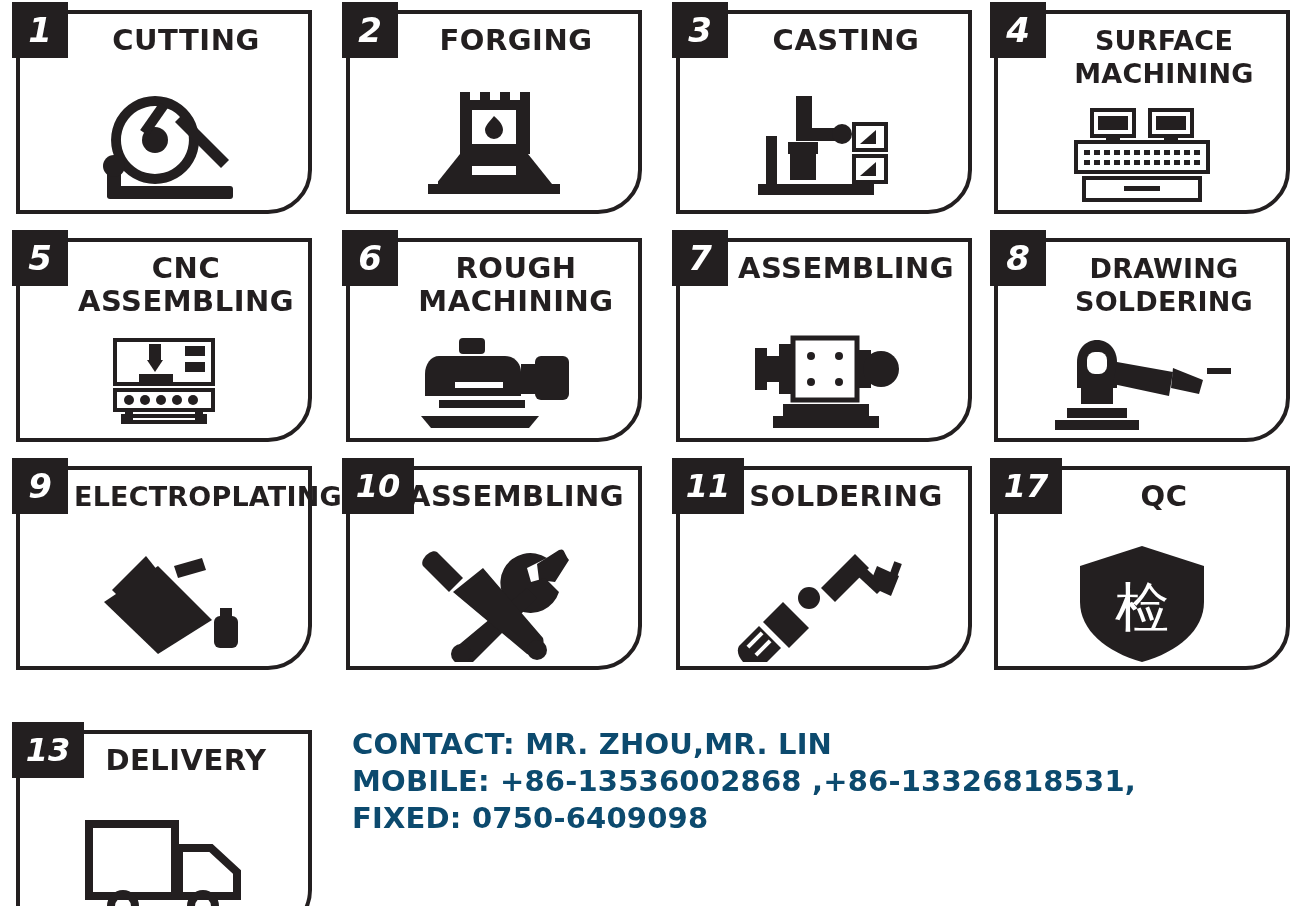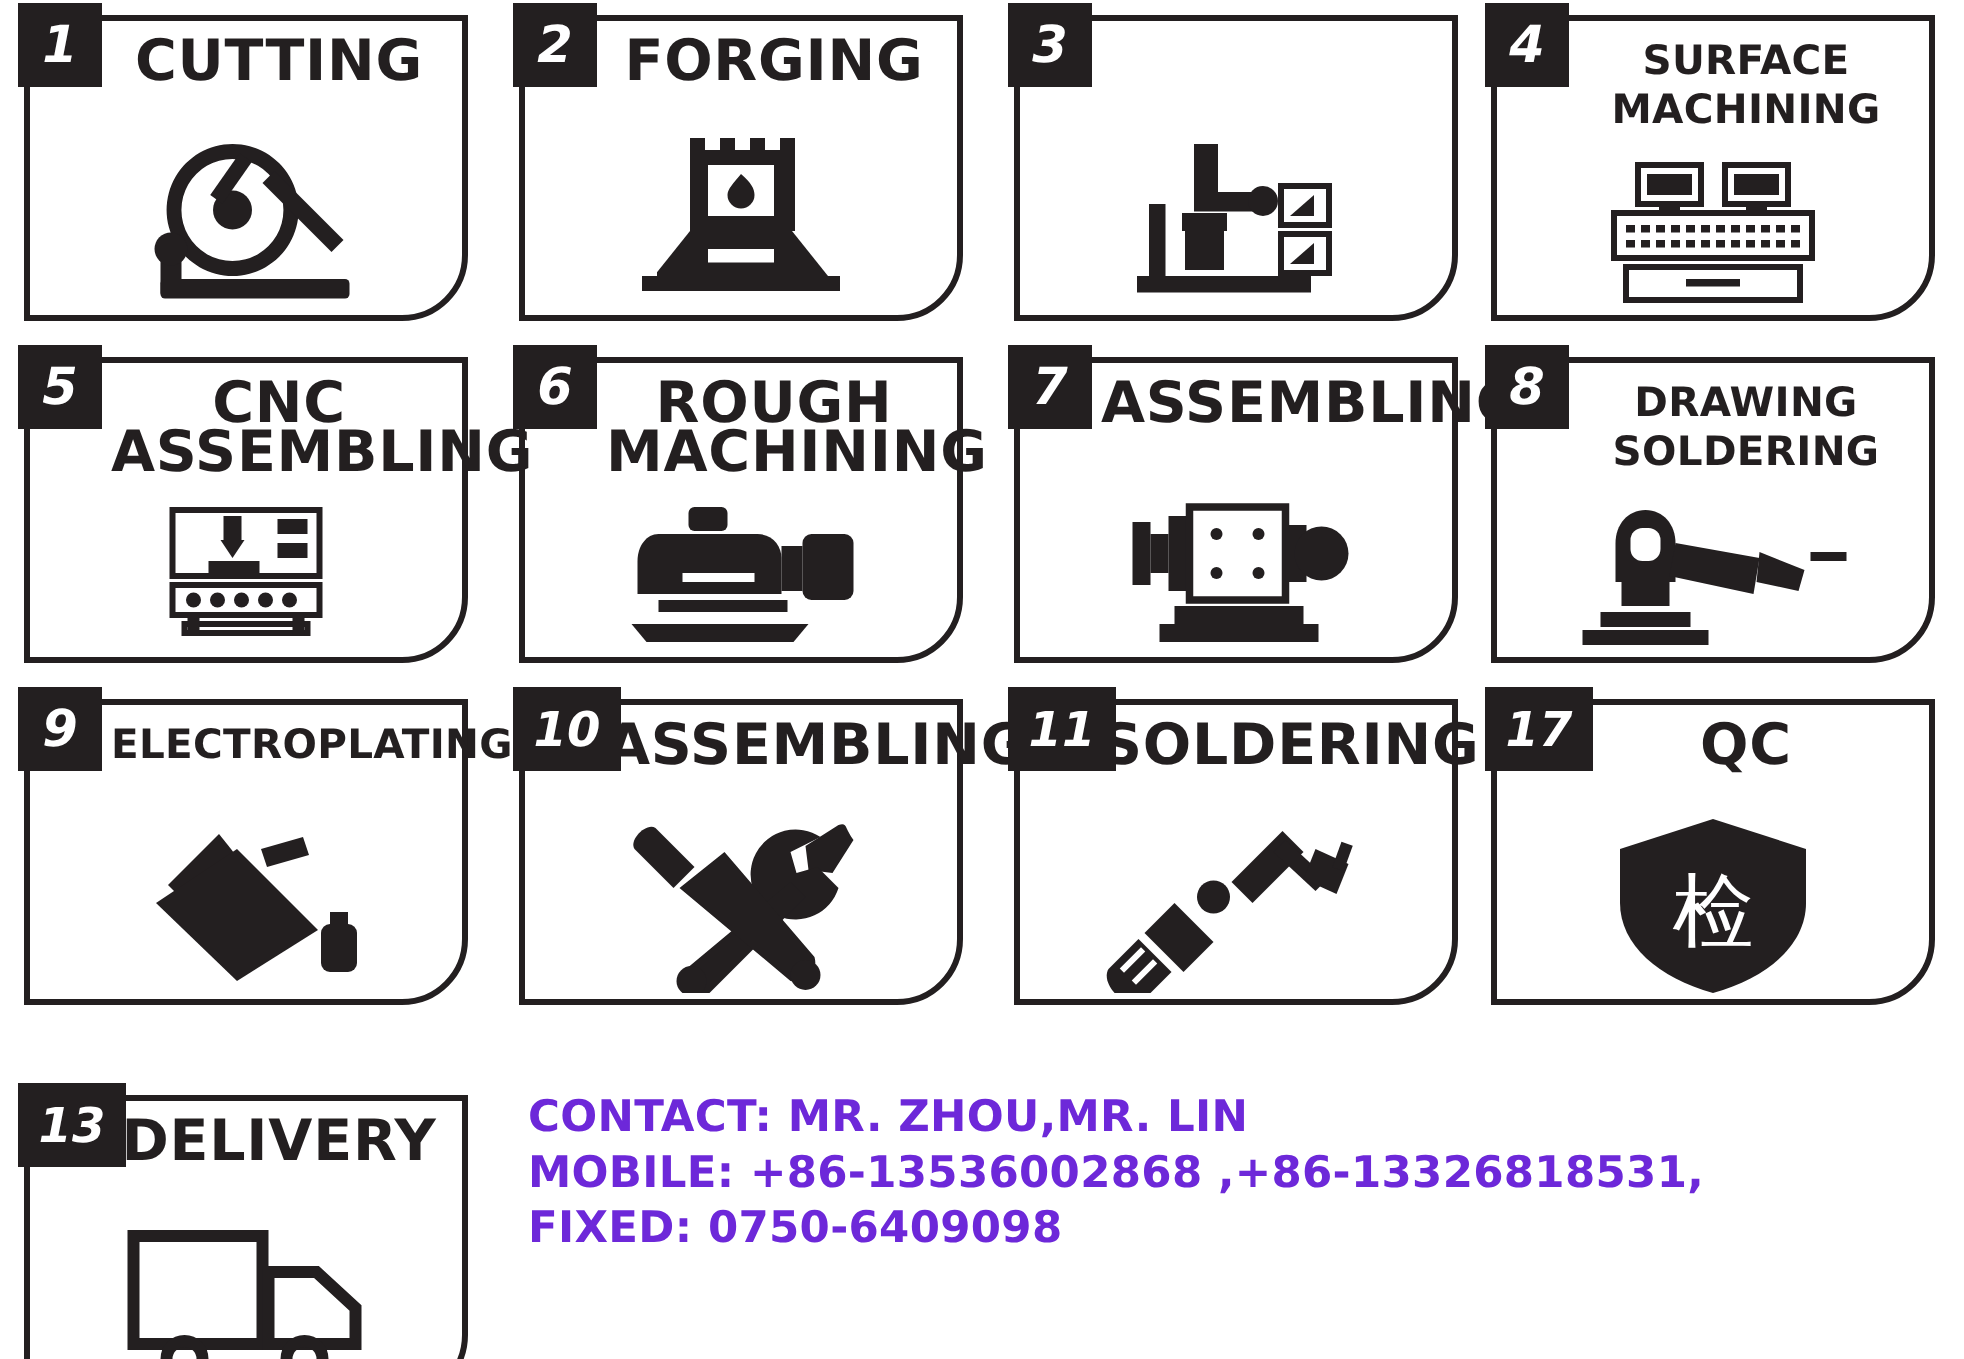--- a/index.html
+++ b/index.html
@@ -48,21 +48,21 @@
     width: 72px;
     font-size: 32px;
   }
   .title {
     position: absolute;
     left: 0;
     right: 0;
     top: 10px;
     text-align: center;
     font-weight: 700;
-    font-size: 38px;
+    font-size: 29px;
     line-height: 33px;
     letter-spacing: 0.5px;
     padding: 0 10px;
     box-sizing: border-box;
     z-index: 2;
     white-space: pre-line;
   }
   .title.shift-right {
     padding-left: 54px;
   }
@@ -97,21 +97,21 @@
   .c4 { left: 994px; }
 
   #contact {
     position: absolute;
     left: 352px;
     top: 726px;
     font-size: 29px;
     font-weight: 600;
     line-height: 37px;
     letter-spacing: 0.2px;
-    color: #6d28d9;
+    color: #0c4a6e;
   }
   #contact div { white-space: pre; }
 </style>
 </head>
 <body>
 
 <div id="board">
 
   <div class="card r1 c1">
     <div class="badge">1</div>
@@ -144,20 +144,21 @@
           <rect x="14" y="96" width="132" height="10"></rect>
           <rect x="58" y="78" width="44" height="9" fill="#ffffff"></rect>
           <path d="M24 74 L10 96 h14 Z" fill="#ffffff"></path>
         </g>
       </svg>
     </div>
   </div>
 
   <div class="card r1 c3">
     <div class="badge">3</div>
+    <div class="title shift-right">CASTING</div>
     <div class="art">
       <svg width="160" height="118" viewBox="0 0 160 118">
         <g fill="#231f20">
           <path d="M52 8 h16 v40 h-16 z"></path>
           <path d="M52 40 h40 v13 h-40 z"></path>
           <circle cx="98" cy="46" r="10"></circle>
           <rect x="44" y="54" width="30" height="12"></rect>
           <rect x="46" y="66" width="26" height="26"></rect>
           <rect x="22" y="48" width="11" height="48"></rect>
           <rect x="14" y="96" width="116" height="11"></rect>

